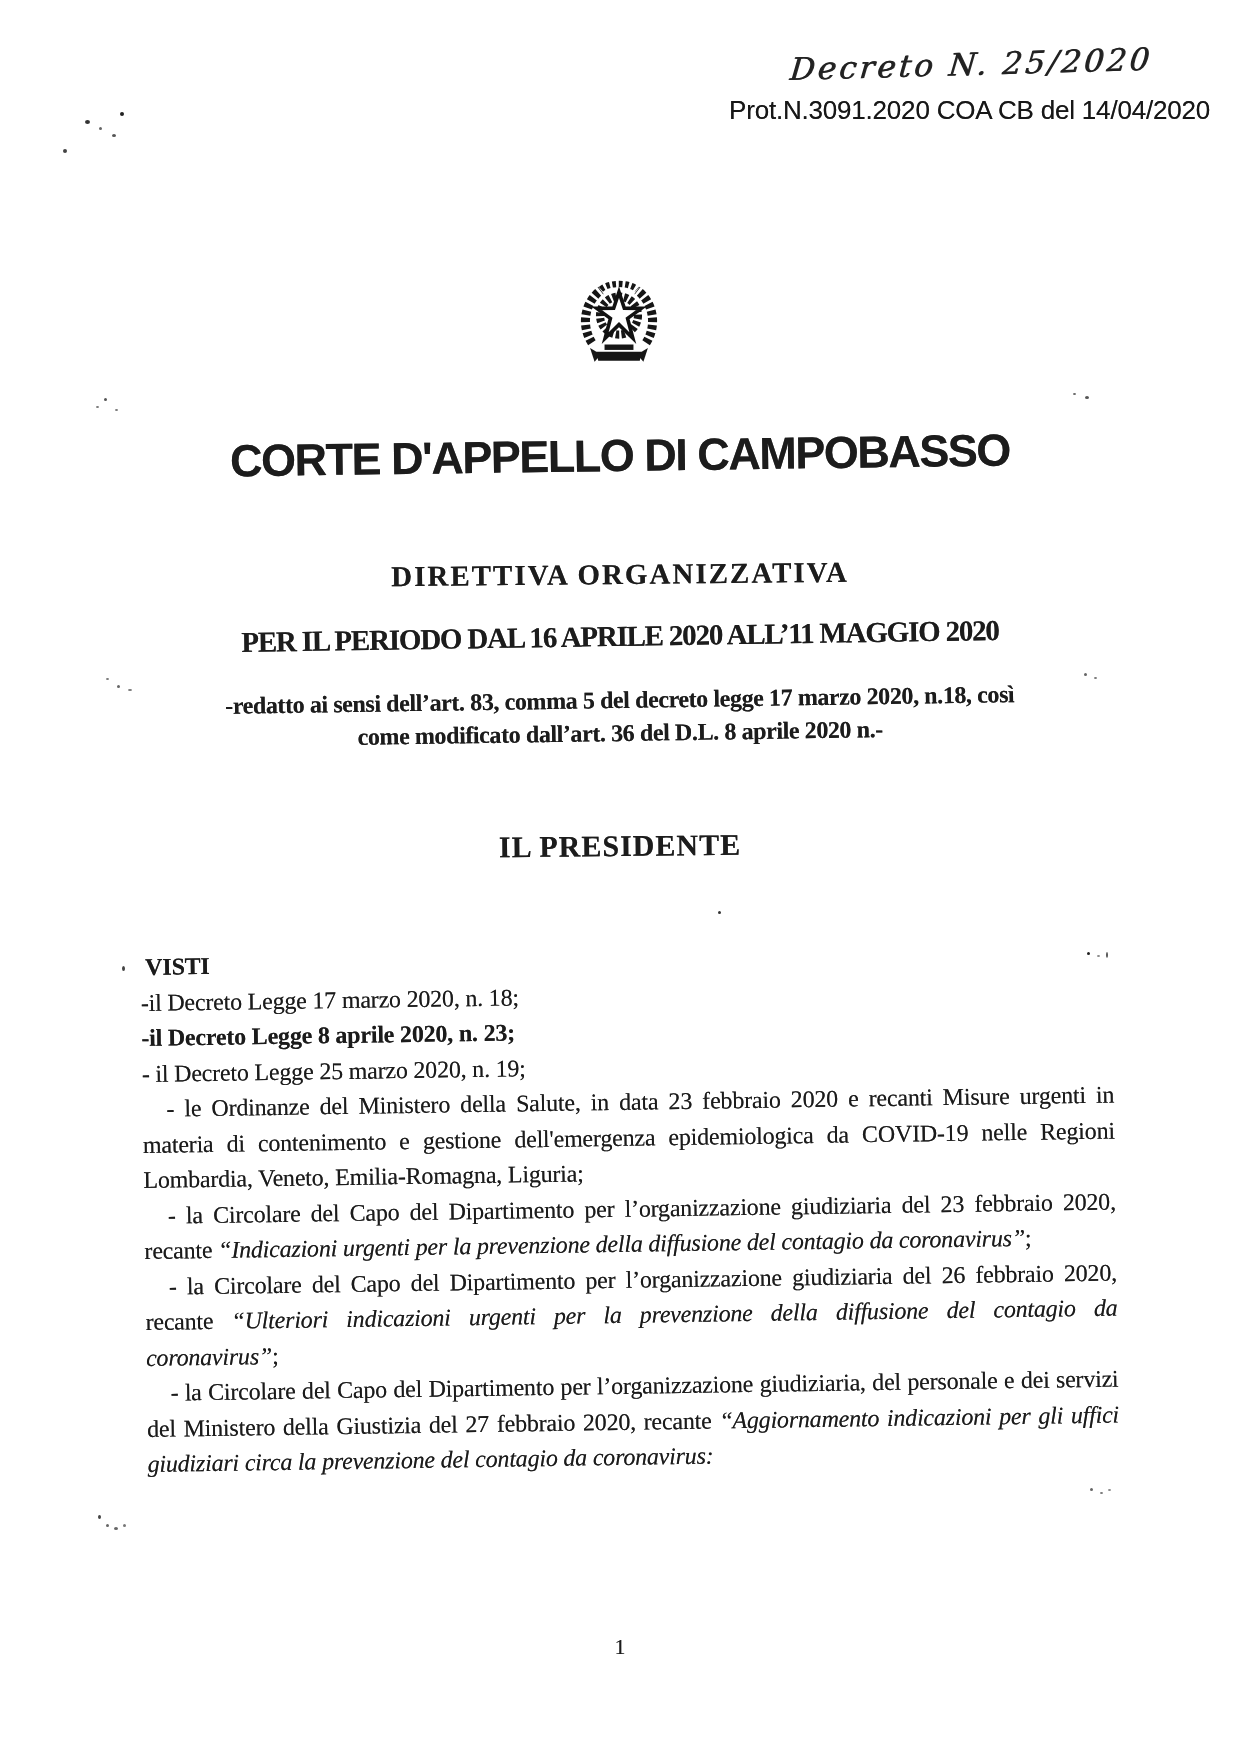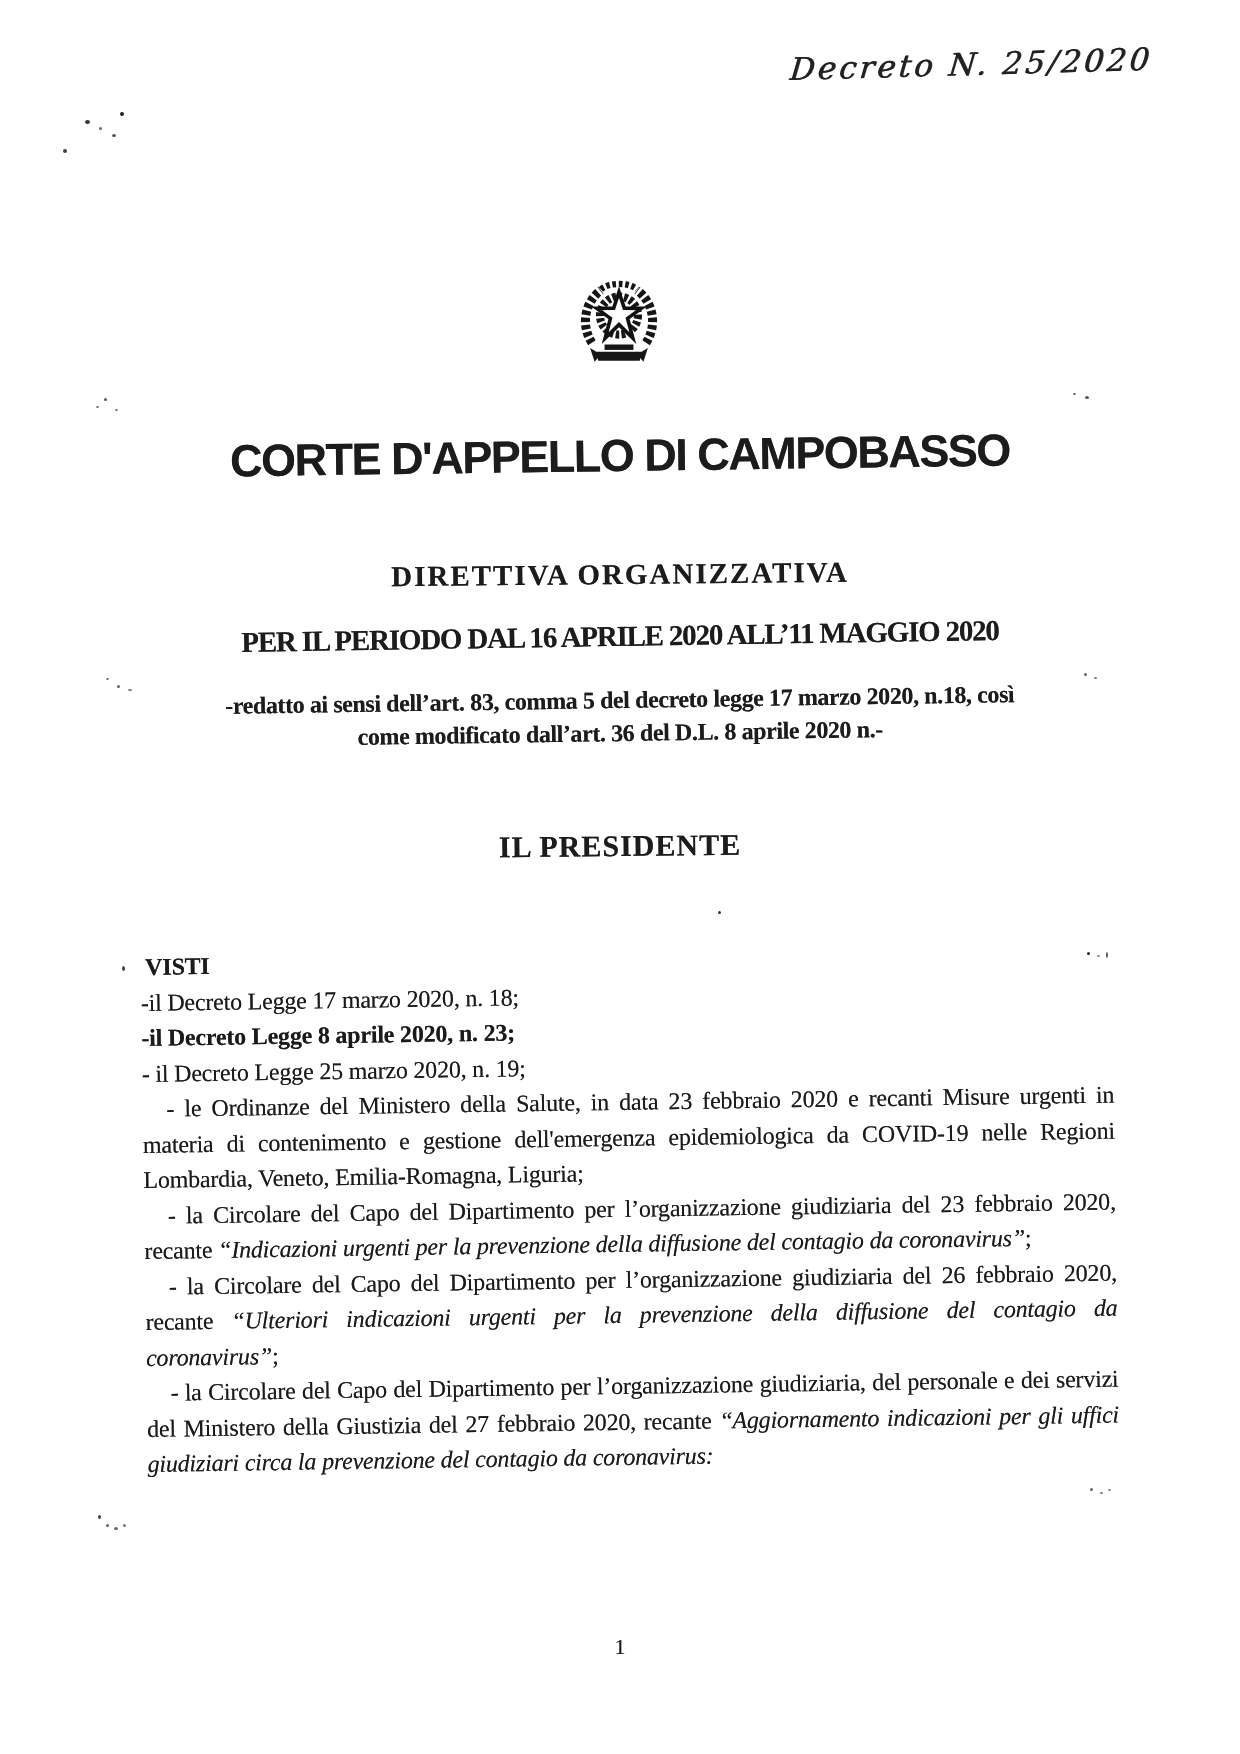--- a/index.html
+++ b/index.html
@@ -115,20 +115,21 @@
   }
   .speck { position: absolute; border-radius: 50%; }
 </style>
 </head>
 <body>
 
 <div class="page">
 
   <div class="handwritten">Decreto N. 25/2020</div>
 
+  <div class="prot ink">Prot.N.3091.2020 COA CB del 14/04/2020</div>
 
   <svg class="emblem" viewBox="0 0 100 104" xmlns="http://www.w3.org/2000/svg">
     <path d="M20,76 C8,58 11,32 30,18" fill="none" stroke="#161616" stroke-width="10" stroke-dasharray="5 3"></path>
     <path d="M80,76 C92,58 89,32 70,18" fill="none" stroke="#161616" stroke-width="10" stroke-dasharray="5 3"></path>
     <path d="M30,17 C39,9 61,9 70,17" fill="none" stroke="#161616" stroke-width="7" stroke-dasharray="4 3"></path>
     <circle cx="50" cy="46" r="21" fill="none" stroke="#161616" stroke-width="9" stroke-dasharray="4 2.5"></circle>
     <polygon points="50,20 55.9,37.9 74.7,38 59.5,49.1 65.3,71 50,56 34.7,71 40.5,49.1 25.3,38 44.1,37.9" fill="#ffffff" stroke="#111111" stroke-width="4"></polygon>
     <path d="M25,86 L75,86 L73,96 L27,96 Z" fill="#161616"></path>
     <path d="M18,82 L30,89 L23,97 Z" fill="#161616"></path>
     <path d="M82,82 L70,89 L77,97 Z" fill="#161616"></path>

